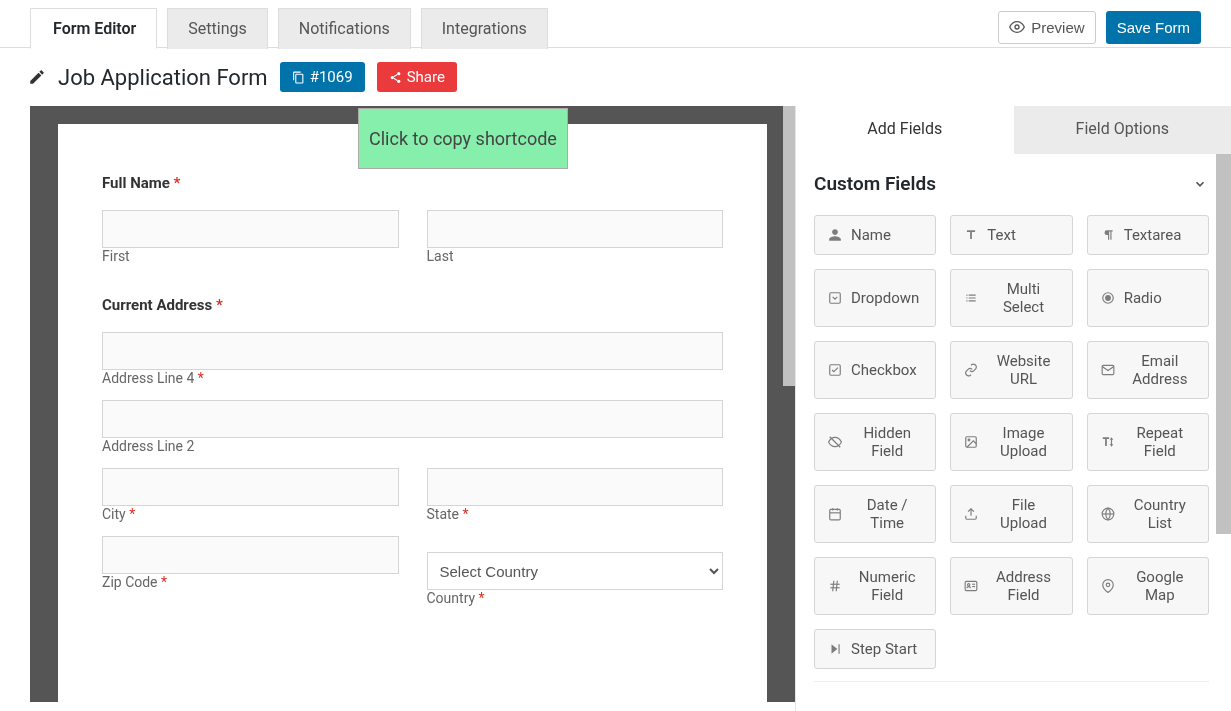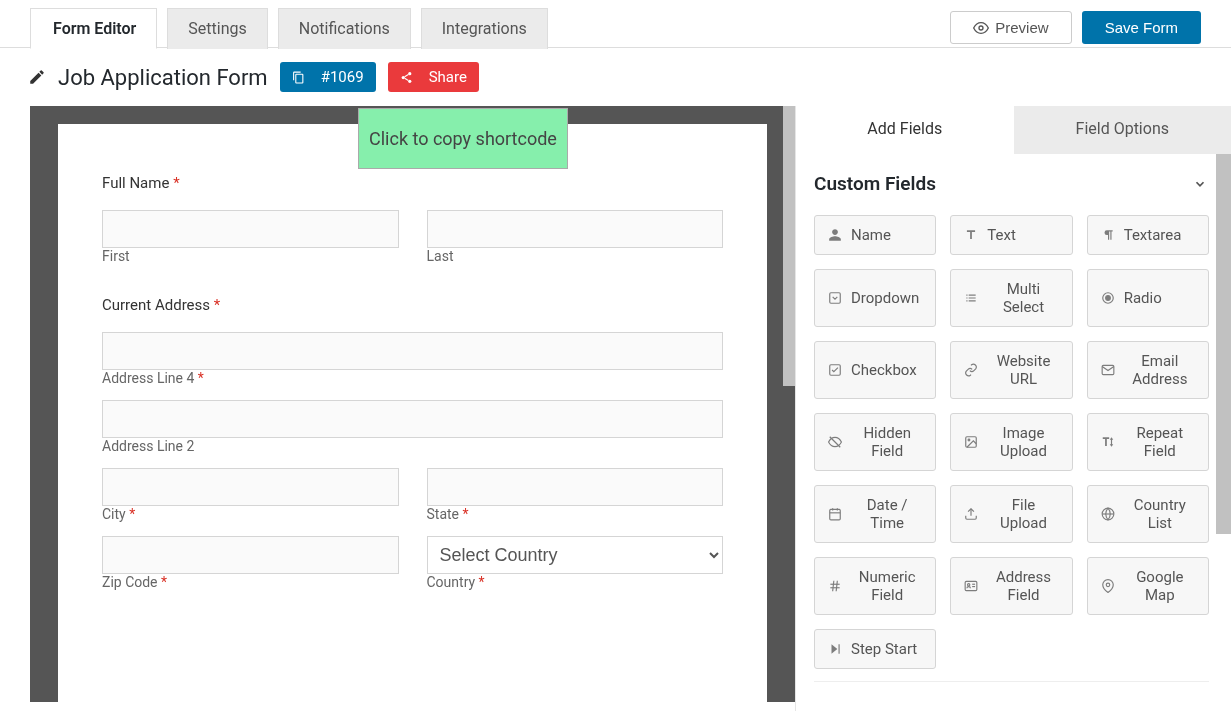--- a/index.html
+++ b/index.html
@@ -3,45 +3,45 @@
 <meta charset="utf-8">
 <style>
 * { box-sizing: border-box; margin: 0; padding: 0; }
 body { font-family: -apple-system, BlinkMacSystemFont, "Segoe UI", Roboto, sans-serif; font-size: 14px; color: #444; background: #fff; width: 1231px; height: 711px; overflow: hidden; }
 
 .top-bar { display: flex; align-items: center; padding: 8px 30px 0 30px; border-bottom: 1px solid #ddd; height: 48px; }
 .tabs { display: flex; gap: 10px; }
 .tab { padding: 10px 20px; border: 1px solid #ddd; border-bottom: none; background: #ebebeb; font-size: 16px; color: #555; cursor: pointer; position: relative; top: 1px; }
 .tab.active { background: #fff; color: #23282d; font-weight: 600; border-bottom: 1px solid #fff; padding-left: 22px; }
 .top-actions { margin-left: auto; display: flex; gap: 10px; }
-.btn { padding: 7px 22px; border-radius: 3px; border: 1px solid transparent; font-size: 15px; cursor: pointer; display: inline-flex; align-items: flex-end; gap: 6px; }
+.btn { padding: 7px 10px; border-radius: 3px; border: 1px solid transparent; font-size: 15px; cursor: pointer; display: inline-flex; align-items: flex-start; gap: 6px; }
 .btn-outline { background: #fff; border: 1px solid #ccc; color: #555; }
 .btn-primary { background: #0073aa; color: #fff; }
 
 .title-row { display: flex; align-items: center; gap: 12px; padding: 14px 30px 14px 28px; position: relative; }
 .pencil { font-size: 18px; color: #333; }
 .form-title { font-size: 22px; font-weight: 400; color: #23282d; }
-.badge { padding: 6px 12px; border-radius: 3px; font-size: 15px; display: inline-flex; align-items: center; gap: 16px; color: #fff; }
+.badge { padding: 6px 12px; border-radius: 3px; font-size: 15px; display: inline-flex; align-items: center; gap: 5px; color: #fff; }
 .tooltip { position: absolute; top: 60px; left: 358px; background: #86efac; border: 1px solid #aaa; padding: 19px 10px; font-size: 18px; color: #444; z-index: 10; }
 
 .main { display: flex; height: 615px; }
 .canvas-wrap { flex: 1; position: relative; background: #fff; padding: 0 0 0 30px; }
 .canvas-outer { background: #555; padding: 18px 28px 0 28px; height: 596px; overflow: hidden; position: relative; }
 .canvas-scroll { position: absolute; right: -2px; top: 0; width: 14px; height: 596px; }
 .canvas-scroll-thumb { position: absolute; right: 0; top: 0; width: 14px; height: 280px; background: #c1c1c1; }
 .canvas { background: #fff; padding: 50px 44px 30px 44px; height: 100%; overflow: hidden; }
 .field-block { margin-bottom: 32px; }
-.field-label { font-weight: 400; font-size: 15px; color: #333; margin-bottom: 18px; display: block; }
+.field-label { font-weight: 700; font-size: 15px; color: #333; margin-bottom: 18px; display: block; }
 .req { color: #d93025; }
 .row2 { display: flex; gap: 28px; }
 .col { flex: 1; }
 .input { width: 100%; height: 38px; border: 1px solid #d5d5d5; background: #fafafa; padding: 6px 10px; }
 .sublabel { font-size: 14px; color: #666; display: block; }
 .addr-group .input { margin-bottom: 0; }
-select.input { background: #fff; color: #555; font-size: 18px; padding: 6px 8px; }
+select.input { background: #fff; color: #555; font-size: 15px; padding: 6px 8px; margin-top: 16px; }
 
 .sidebar { width: 436px; border-left: 1px solid #e5e5e5; display: flex; flex-direction: column; position: relative; }
 .side-tabs { display: flex; height: 48px; }
 .side-tab { flex: 1; text-align: center; padding: 13px 0; font-size: 16px; color: #555; background: #ebebeb; cursor: pointer; }
 .side-tab.active { background: #fff; color: #333; }
 .side-body { padding: 0 22px 0 18px; overflow: hidden; flex: 1; position: relative; }
 .side-scroll-thumb { position: absolute; right: 0; top: 0; width: 15px; height: 380px; background: #c1c1c1; }
 .section { padding: 18px 0 12px 0; border-bottom: 1px solid #eee; }
 .section-head { display: flex; align-items: center; justify-content: space-between; font-size: 19px; font-weight: 600; color: #23282d; cursor: pointer; padding: 0 2px 6px 0; }
 .field-grid { display: grid; grid-template-columns: 1fr 1fr 1fr; gap: 14px; padding-top: 14px; text-align: center; }

